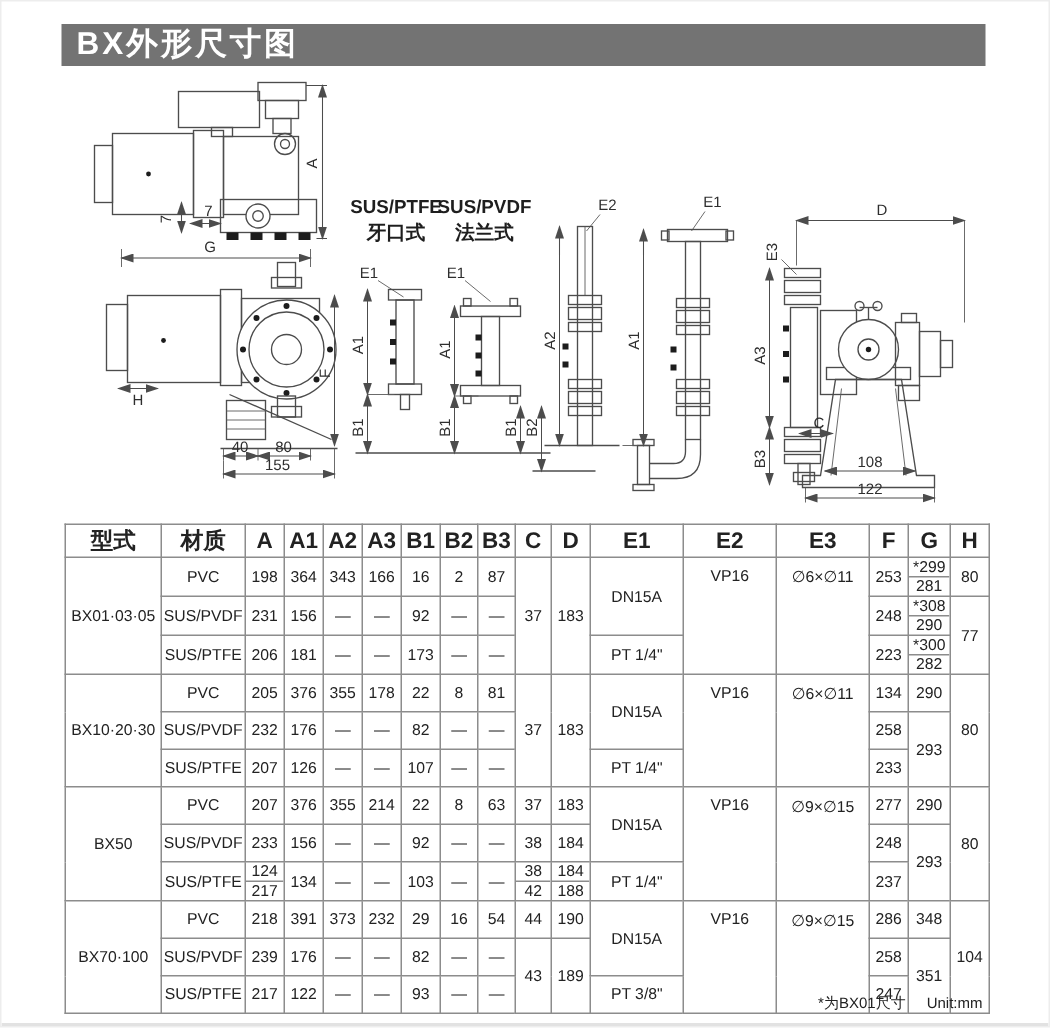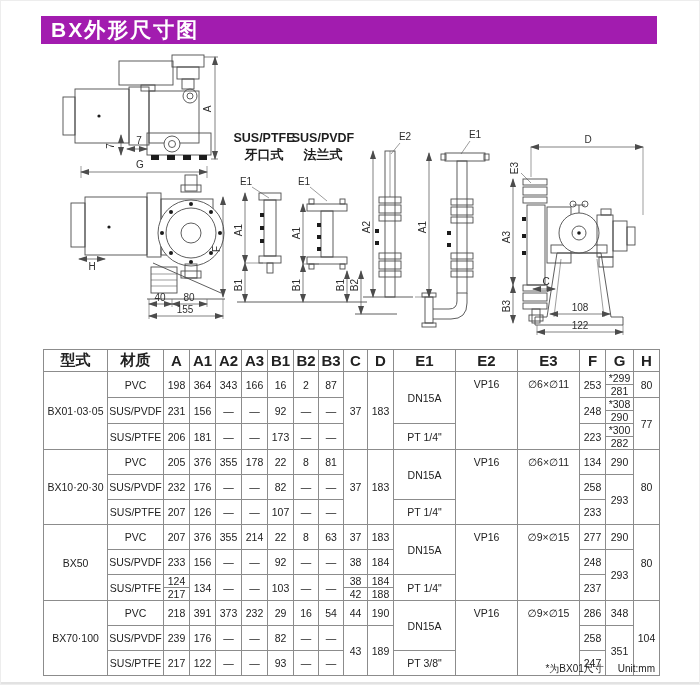--- a/index.html
+++ b/index.html
@@ -4,21 +4,21 @@
 <style>
   html,body{margin:0;padding:0;}
   .page{
     position:relative;width:700px;height:685px;background:#ffffff;
     border:1px solid #ededed;box-sizing:border-box;overflow:hidden;
     font-family:"Liberation Sans",sans-serif;color:#333;
   }
   .page::after{content:"";position:absolute;left:0;right:0;bottom:0;height:2px;background:#e2e2e2;}
   .title-bar{
     position:absolute;left:40px;top:15px;width:616px;height:28px;
-    background:#a21caf;color:#ffffff;font-weight:bold;font-size:21px;
+    background:#737373;color:#ffffff;font-weight:bold;font-size:21px;
     line-height:28px;padding-left:10px;box-sizing:border-box;letter-spacing:2px;
   }
   svg{position:absolute;left:0;top:0;}
   .ln{fill:none;stroke:#4c4c4c;stroke-width:0.9;}
   .th1{fill:none;stroke:#5a5a5a;stroke-width:0.6;}
   .dim{fill:none;stroke:#4c4c4c;stroke-width:0.7;}
   .dot{fill:#1c1c1c;stroke:none;}
   .wh{fill:#ffffff;stroke:#4c4c4c;stroke-width:0.9;}
   text.lbl{font-size:10px;fill:#2e2e2e;}
   text.ttl{font-size:12.5px;font-weight:bold;fill:#1e1e1e;text-anchor:middle;}

